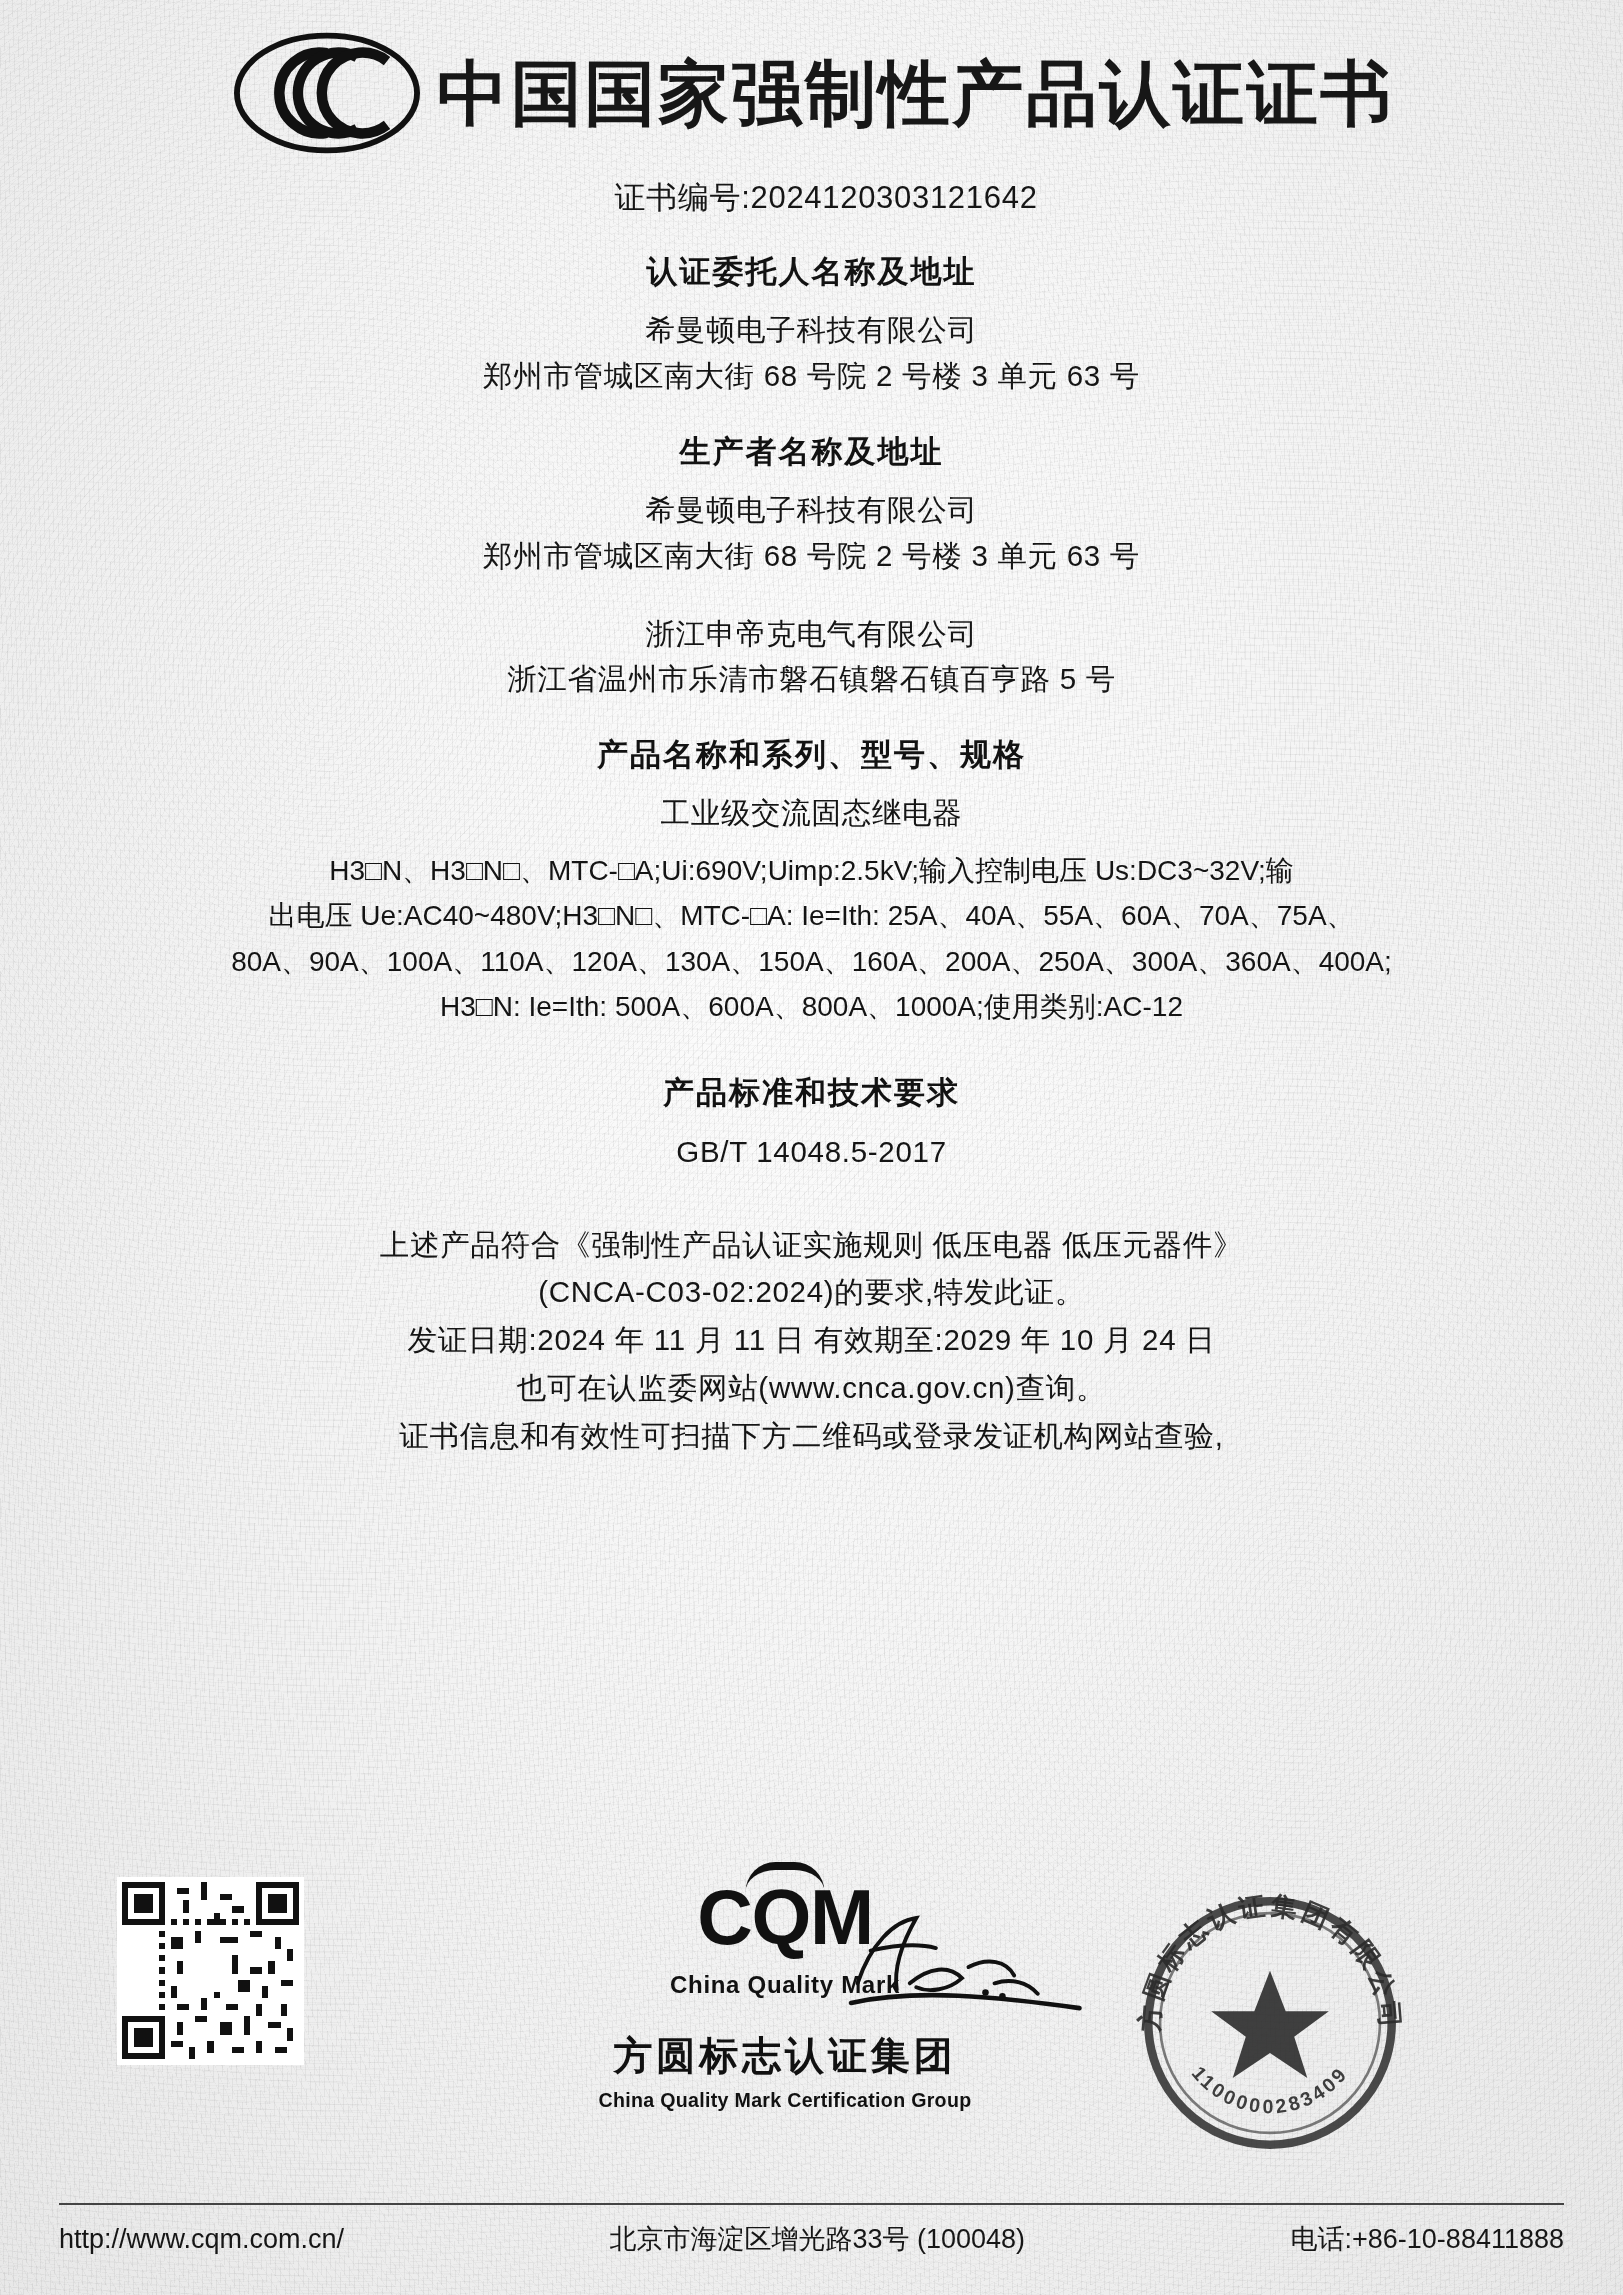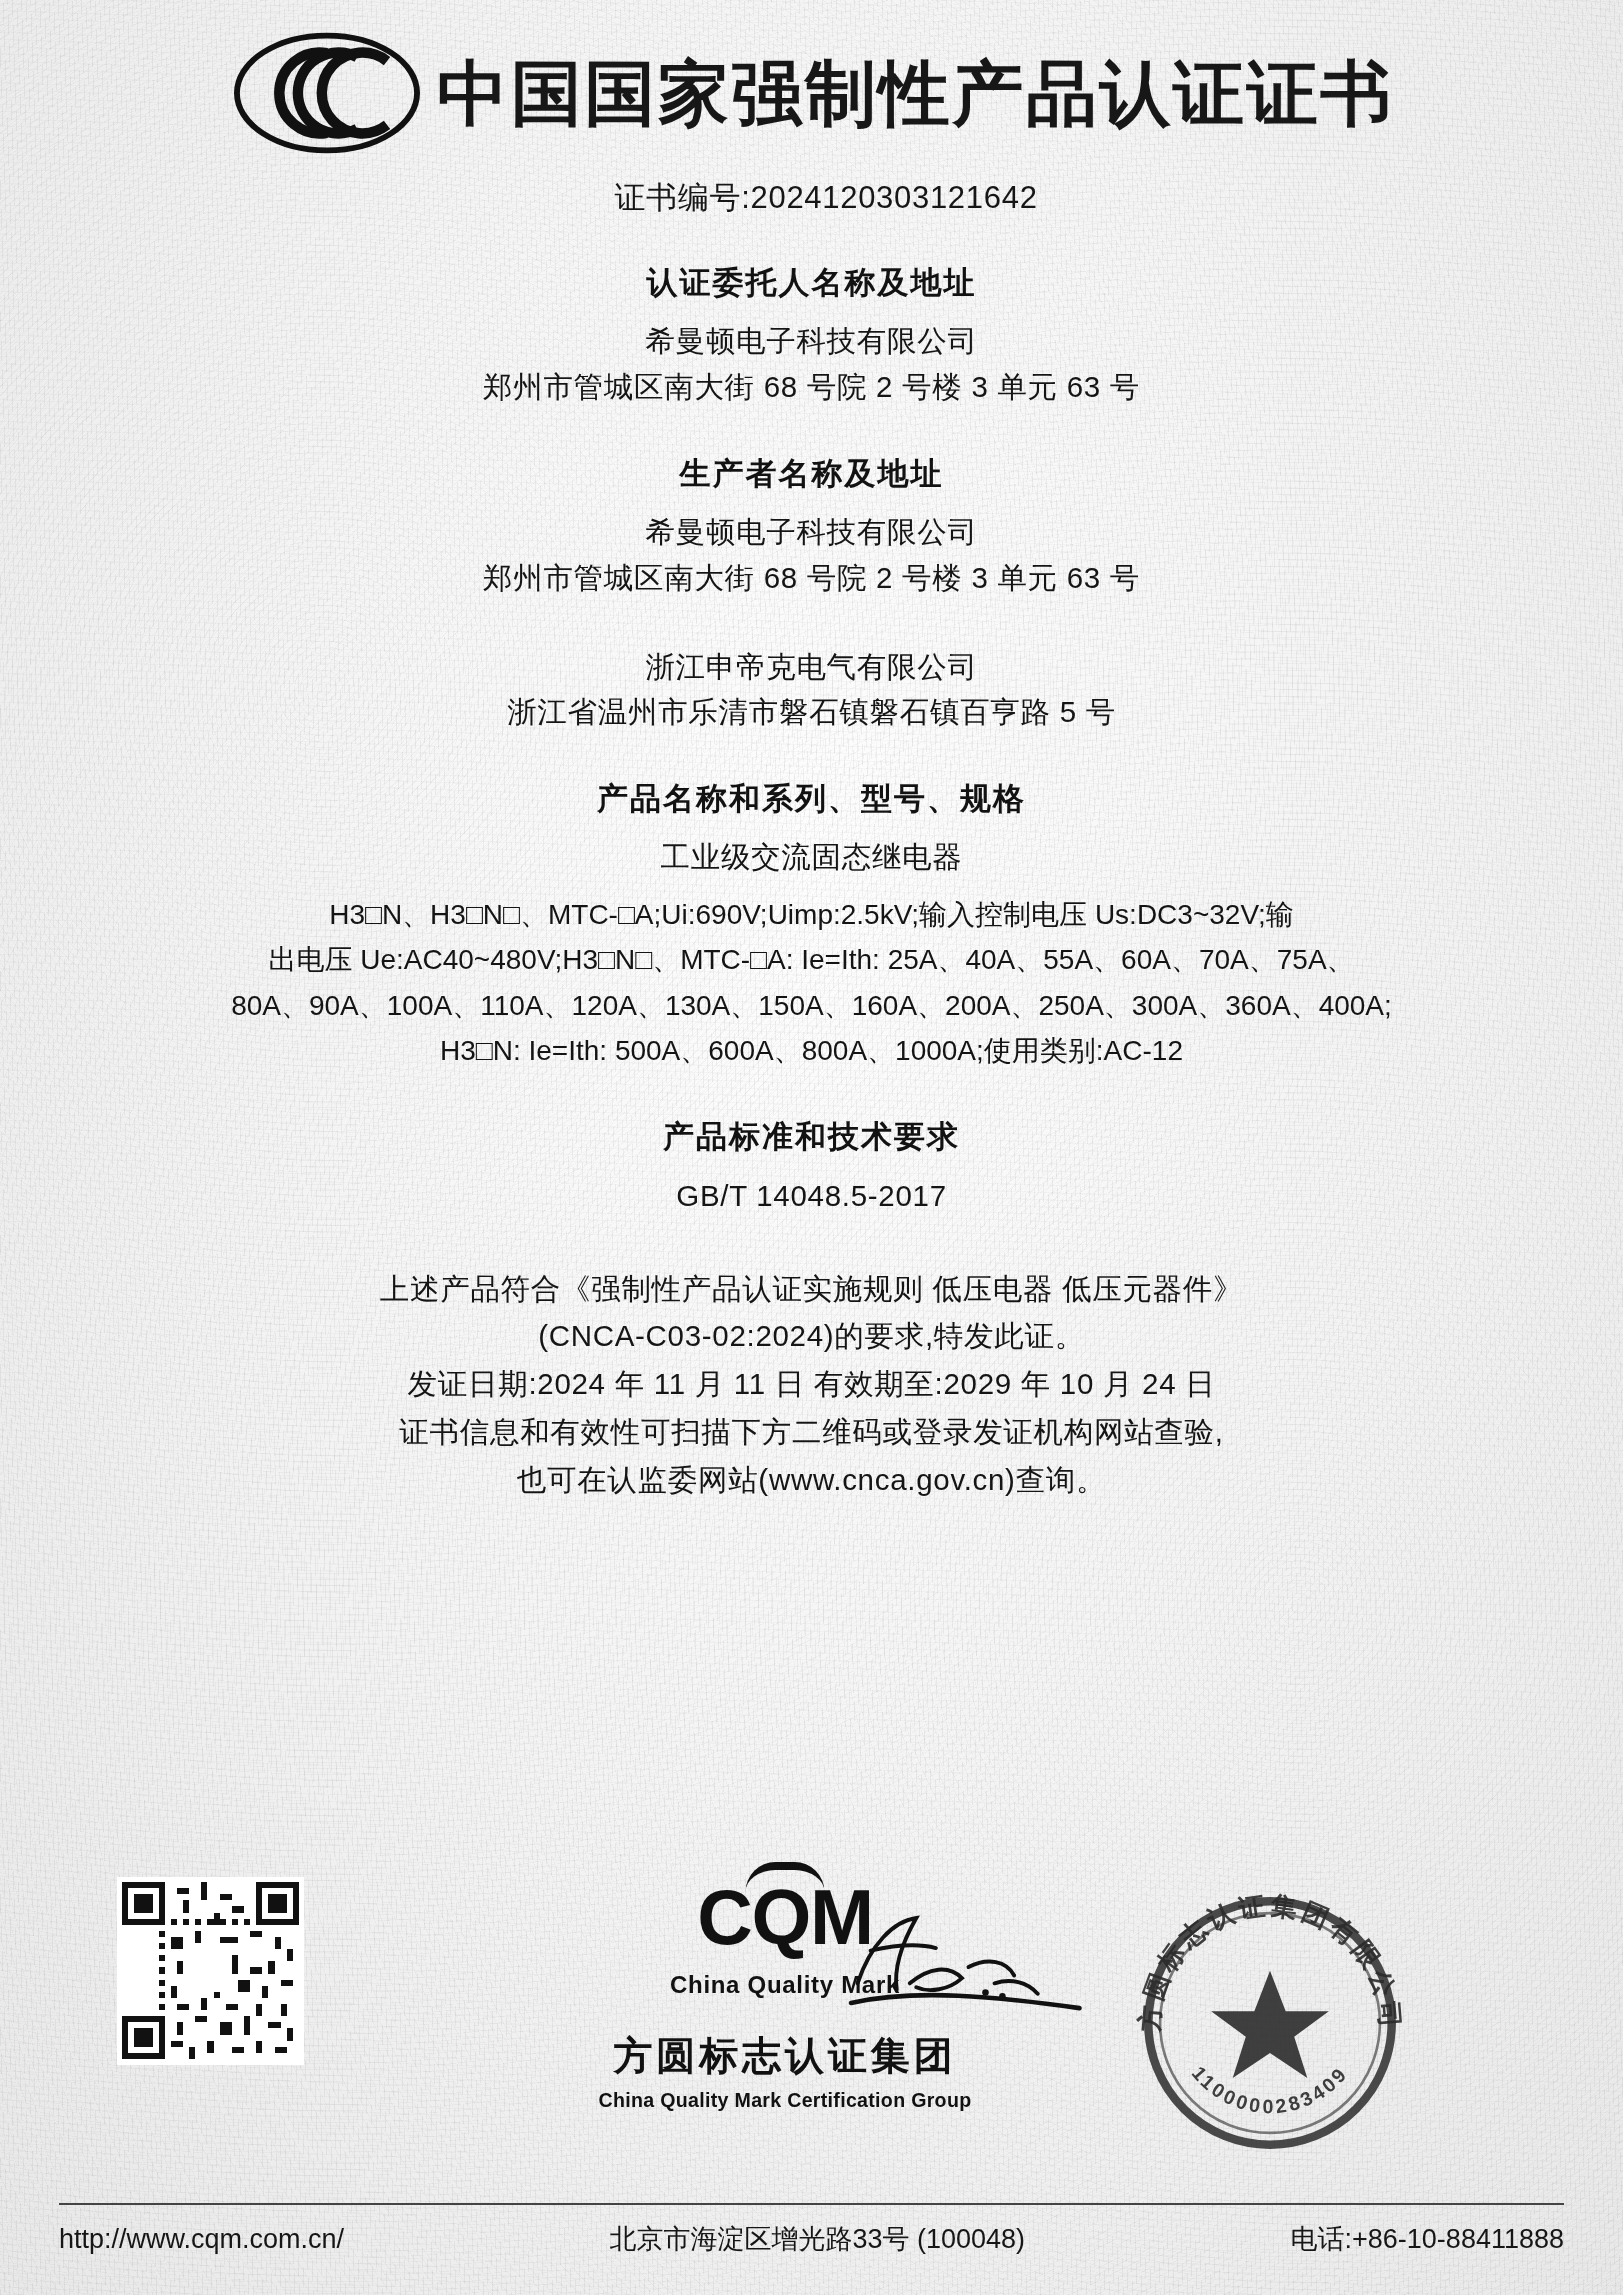--- a/index.html
+++ b/index.html
@@ -77,21 +77,21 @@
     font-size: 31px;
     color: #161616;
     margin-top: 22px;
     letter-spacing: 0.7px;
     padding-left: 29px;
   }
 
   
   .section {
     text-align: center;
-    margin-top: 43px;
+    margin-top: 32px;
   }
   .sec-title {
     font-size: 31px;
     font-weight: 700;
     color: #121212;
     letter-spacing: 2px;
     margin-bottom: 14.4px;
   }
   .sec-line {
     font-size: 29.5px;
@@ -277,22 +277,22 @@
 
     <div class="section standard">
       <div class="sec-title">产品标准和技术要求</div>
       <div class="sec-line">GB/T 14048.5-2017</div>
     </div>
 
     <div class="statement">
       <div class="statement-line">上述产品符合《强制性产品认证实施规则 低压电器 低压元器件》</div>
       <div class="statement-line">(CNCA-C03-02:2024)的要求,特发此证。</div>
       <div class="statement-line">发证日期:2024 年 11 月 11 日 有效期至:2029 年 10 月 24 日</div>
+      <div class="statement-line">也可在认监委网站(www.cnca.gov.cn)查询。</div>
       <div class="statement-line">证书信息和有效性可扫描下方二维码或登录发证机构网站查验,</div>
-      <div class="statement-line">也可在认监委网站(www.cnca.gov.cn)查询。</div>
     </div>
 
     <div class="marks">
 
       <div class="qr">
         <svg class="qr-canvas" viewBox="0 0 29 29" shape-rendering="crispEdges">
           <rect width="29" height="29" fill="#fff"></rect>
           <g fill="#111">
 
             <rect x="0" y="0" width="7" height="1"></rect>

